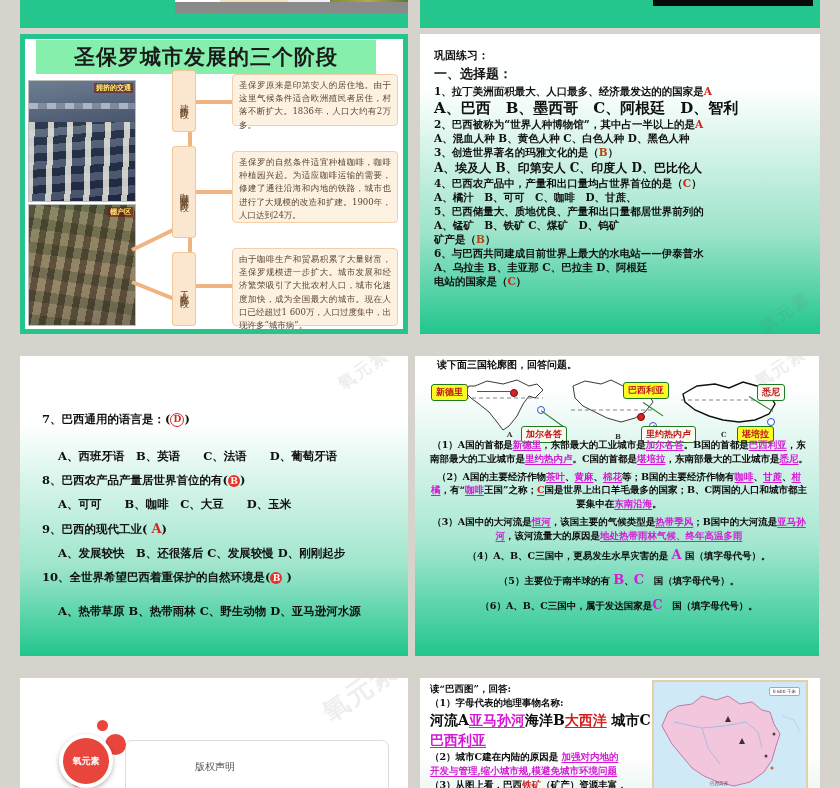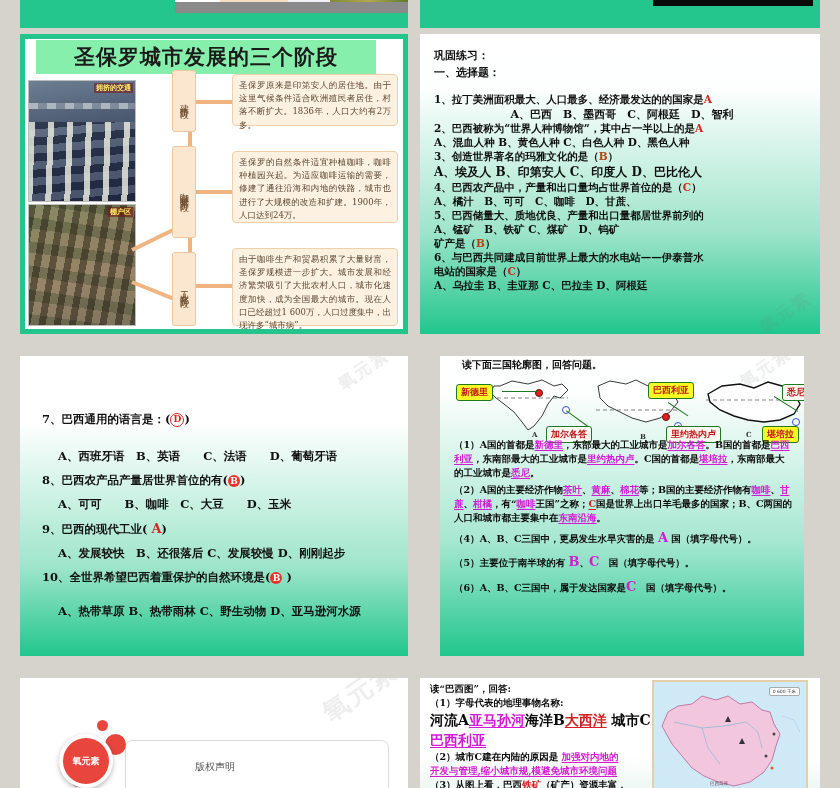--- a/index.html
+++ b/index.html
@@ -214,26 +214,26 @@
 
     <div class="txtbox" style="left:212px;top:40px;width:166px;height:52px;">圣保罗原来是印第安人的居住地。由于这里气候条件适合欧洲殖民者居住，村落不断扩大。1836年，人口大约有2万多。</div>
     <div class="txtbox" style="left:212px;top:117px;width:166px;height:72px;">圣保罗的自然条件适宜种植咖啡，咖啡种植园兴起。为适应咖啡运输的需要，修建了通往沿海和内地的铁路，城市也进行了大规模的改造和扩建。1900年，人口达到24万。</div>
     <div class="txtbox" style="left:212px;top:214px;width:166px;height:78px;">由于咖啡生产和贸易积累了大量财富，圣保罗规模进一步扩大。城市发展和经济繁荣吸引了大批农村人口，城市化速度加快，成为全国最大的城市。现在人口已经超过1 600万，人口过度集中，出现许多“城市病”。</div>
   </div>
 
   <div class="slide slide-green" style="left:420px;top:34px;width:400px;height:300px;">
     <div style="position:absolute;inset:0;background:linear-gradient(180deg,#ffffff 0%,#fdfffe 18%,#9ee4cb 66%,#21c68d 100%);"></div>
     <div style="position:absolute;left:14px;top:14px;right:10px;">
       <div class="qline" style="font-size:11px;margin-bottom:2px;">巩固练习：</div>
-      <div class="qline" style="font-size:11px;margin-bottom:13px;">一、选择题：</div>
+      <div class="qline" style="font-size:13px;margin-bottom:2px;">一、选择题：</div>
 
       <div class="qline" style="font-size:10.5px;">
         <span>1、拉丁美洲面积最大、人口最多、经济最发达的的国家是</span><span class="ans">A</span>
       </div>
-      <div class="qline" style="font-size:11px;text-align:center;">A、巴西　B、墨西哥　C、阿根廷　D、智利</div>
+      <div class="qline" style="font-size:15px;">A、巴西　B、墨西哥　C、阿根廷　D、智利</div>
 
       <div class="qline" style="font-size:10.5px;">
         <span>2、巴西被称为“世界人种博物馆”，其中占一半以上的是</span><span class="ans">A</span>
       </div>
       <div class="qline" style="font-size:10.5px;">A、混血人种 B、黄色人种 C、白色人种 D、黑色人种</div>
 
       <div class="qline" style="font-size:10.5px;">
         <span>3、创造世界著名的玛雅文化的是（</span><span class="ans-b">B</span><span>）</span>
       </div>
       <div class="qline" style="font-size:12px;">A、埃及人 B、印第安人 C、印度人 D、巴比伦人</div>
@@ -243,24 +243,24 @@
       </div>
       <div class="qline" style="font-size:10.5px;">A、橘汁　B、可可　C、咖啡　D、甘蔗、</div>
 
       <div class="qline" style="font-size:10.5px;">5、巴西储量大、质地优良、产量和出口量都居世界前列的</div>
       <div class="qline" style="font-size:10.5px;">A、锰矿　B、铁矿 C、煤矿　D、钨矿</div>
       <div class="qline" style="font-size:10.5px;">
         <span>矿产是（</span><span class="ans-b">B</span><span>）</span>
       </div>
 
       <div class="qline" style="font-size:10.5px;">6、与巴西共同建成目前世界上最大的水电站——伊泰普水</div>
+      <div class="qline" style="font-size:10.5px;">A、乌拉圭 B、圭亚那 C、巴拉圭 D、阿根廷</div>
       <div class="qline" style="font-size:10.5px;">
         <span>电站的国家是（</span><span class="ans">C</span><span>）</span>
       </div>
-      <div class="qline" style="font-size:10.5px;">A、乌拉圭 B、圭亚那 C、巴拉圭 D、阿根廷</div>
     </div>
     <div class="wm wm-sm" style="right:6px;bottom:10px;">氧元素</div>
   </div>
 
   <div class="slide" style="left:20px;top:356px;width:388px;height:300px;">
     <div style="position:absolute;inset:0;background:linear-gradient(180deg,#ffffff 0%,#ffffff 22%,#9fe5cc 70%,#21c68d 100%);"></div>
     <div style="position:absolute;left:22px;top:56px;right:8px;">
       <div class="qline" style="font-size:11.5px;margin-bottom:22px;">
         <span>7、巴西通用的语言是：(</span><span class="circ">D</span><span>)</span>
       </div>
@@ -277,21 +277,21 @@
       <div class="qline" style="font-size:11.5px;margin:0 0 9px 16px;">A、发展较快　B、还很落后 C、发展较慢 D、刚刚起步</div>
 
       <div class="qline" style="font-size:11.5px;margin-bottom:19px;">
         <span>10、全世界希望巴西着重保护的自然环境是(</span><span class="circ-fill">B</span><span> )</span>
       </div>
       <div class="qline" style="font-size:11.5px;margin:0 0 0 16px;">A、热带草原 B、热带雨林 C、野生动物 D、亚马逊河水源</div>
     </div>
     <div class="wm wm-sm" style="right:16px;top:2px;">氧元素</div>
   </div>
 
-  <div class="slide" style="left:440px;top:356px;width:364px;height:300px;">
+  <div class="slide" style="left:415px;top:356px;width:404px;height:300px;text-align:center;">
     <div style="position:absolute;inset:0;background:linear-gradient(180deg,#ffffff 0%,#fdfefe 12%,#a6e7d2 62%,#21c68d 100%);"></div>
 
     <div class="fline" style="position:absolute;left:22px;top:2px;font-size:10px;">读下面三国轮廓图，回答问题。</div>
 
     <svg style="position:absolute;left:10px;top:16px;" width="380" height="62" viewBox="0 0 380 62">
 
       <path d="M50 14 L62 9 L78 12 L92 8 L104 14 L112 12 L118 18 L110 26 L104 24 L98 32 L92 44 L84 54 L78 58 L72 50 L64 40 L54 32 L46 26 L40 20 L44 14 Z" fill="#fff" stroke="#222" stroke-width="0.9"></path>
       <path d="M40 26 L118 26" stroke="#333" stroke-width="0.6" stroke-dasharray="4 3"></path>
 
       <path d="M148 14 L160 9 L176 12 L186 8 L198 14 L210 12 L222 20 L228 30 L220 40 L210 46 L196 50 L182 46 L170 40 L158 34 L150 26 Z" fill="#fff" stroke="#222" stroke-width="0.9"></path>
@@ -321,20 +321,21 @@
     <div class="callout white" style="left:342px;top:28px;">悉尼</div>
     <div class="callout yellow" style="left:322px;top:70px;">堪培拉</div>
 
     <div class="map-letter" style="left:92px;top:74px;">A</div>
     <div class="map-letter" style="left:200px;top:76px;">B</div>
     <div class="map-letter" style="left:306px;top:74px;">C</div>
 
     <div id="slide4-fills" style="position:absolute;left:14px;top:82px;right:10px;">
         <div class="fline" style="margin-bottom: 4px;"><span>（1）</span><span>A国的首都是</span><span class="blank">新德里</span><span>，东部最大的工业城市是</span><span class="blank">加尔各答</span><span>。B国的首都是</span><span class="blank">巴西利亚</span><span>，东南部最大的工业城市是</span><span class="blank">里约热内卢</span><span>。C国的首都是</span><span class="blank">堪培拉</span><span>，东南部最大的工业城市是</span><span class="blank">悉尼</span><span>。</span></div>
         <div class="fline" style="margin-bottom: 4px;"><span>（2）</span><span>A国的主要经济作物</span><span class="blank">茶叶</span><span>、</span><span class="blank">黄麻</span><span>、</span><span class="blank">棉花</span><span>等；B国的主要经济作物有</span><span class="blank">咖啡</span><span>、</span><span class="blank">甘蔗</span><span>、</span><span class="blank">柑橘</span><span>，有“</span><span class="blank">咖啡</span><span>王国”之称；</span><span class="blank-red">C</span><span>国是世界上出口羊毛最多的国家；B、C两国的人口和城市都主要集中在</span><span class="blank">东南沿海</span><span>。</span></div>
+        <div class="fline" style="margin-bottom: 4px;"><span>（3）</span><span>A国中的大河流是</span><span class="blank">恒河</span><span>，该国主要的气候类型是</span><span class="blank">热带季风</span><span>；B国中的大河流是</span><span class="blank">亚马孙河</span><span>，该河流量大的原因是</span><span class="blank">地处热带雨林气候、终年高温多雨</span></div>
         <div class="fline" style="margin-bottom: 6px;"><span>（4）</span><span>A、B、C三国中，更易发生水旱灾害的是 </span><span class="big-letter">A</span><span> 国（填字母代号）。</span></div>
         <div class="fline" style="margin-bottom: 6px;"><span>（5）</span><span>主要位于南半球的有 </span><span class="big-letter">B</span><span>、</span><span class="big-letter">C</span><span>　国（填字母代号）。</span></div>
         <div class="fline" style="margin-bottom: 6px;"><span>（6）</span><span>A、B、C三国中，属于发达国家是</span><span class="big-letter">C</span><span>　国（填字母代号）。</span></div>
       </div>
     <div class="wm wm-sm" style="right:10px;top:0px;">氧元素</div>
   </div>
 
   <div class="slide" style="left:20px;top:678px;width:388px;height:110px;background:#fff;">
     <div class="copy-card" style="left:105px;top:62px;width:262px;height:60px;"></div>
     <div class="copy-text" style="left:175px;top:82px;">版权声明</div>

